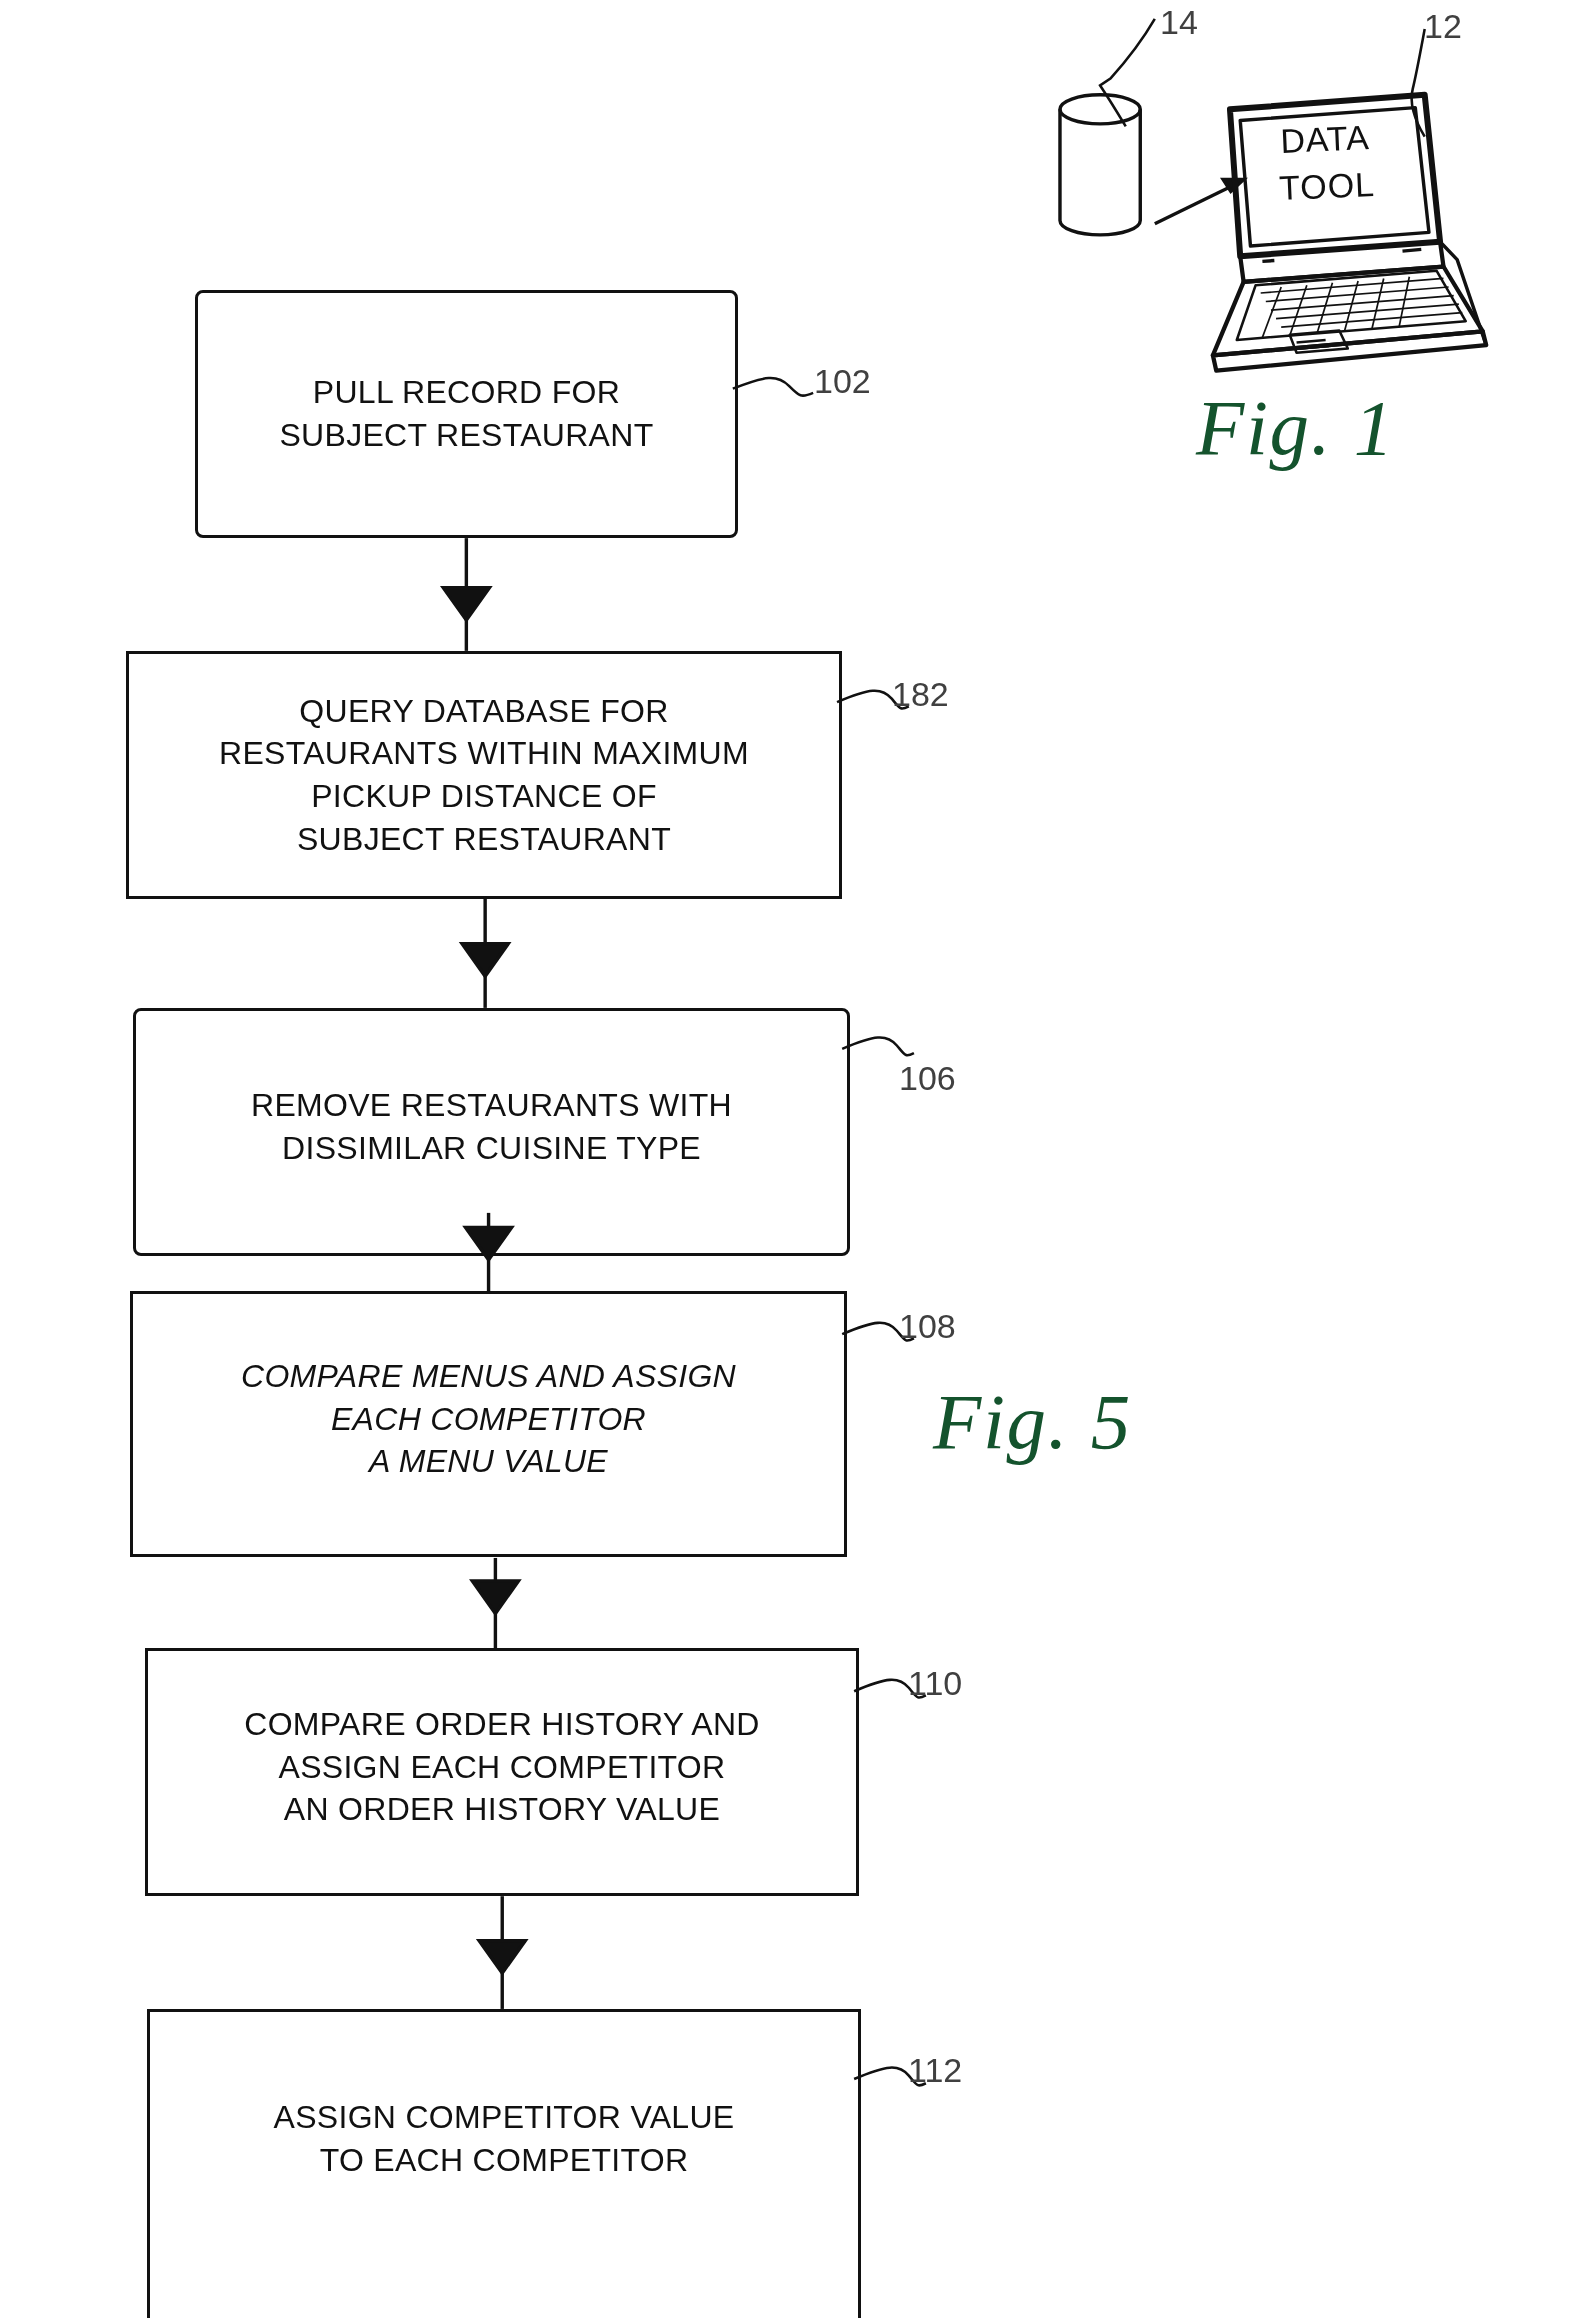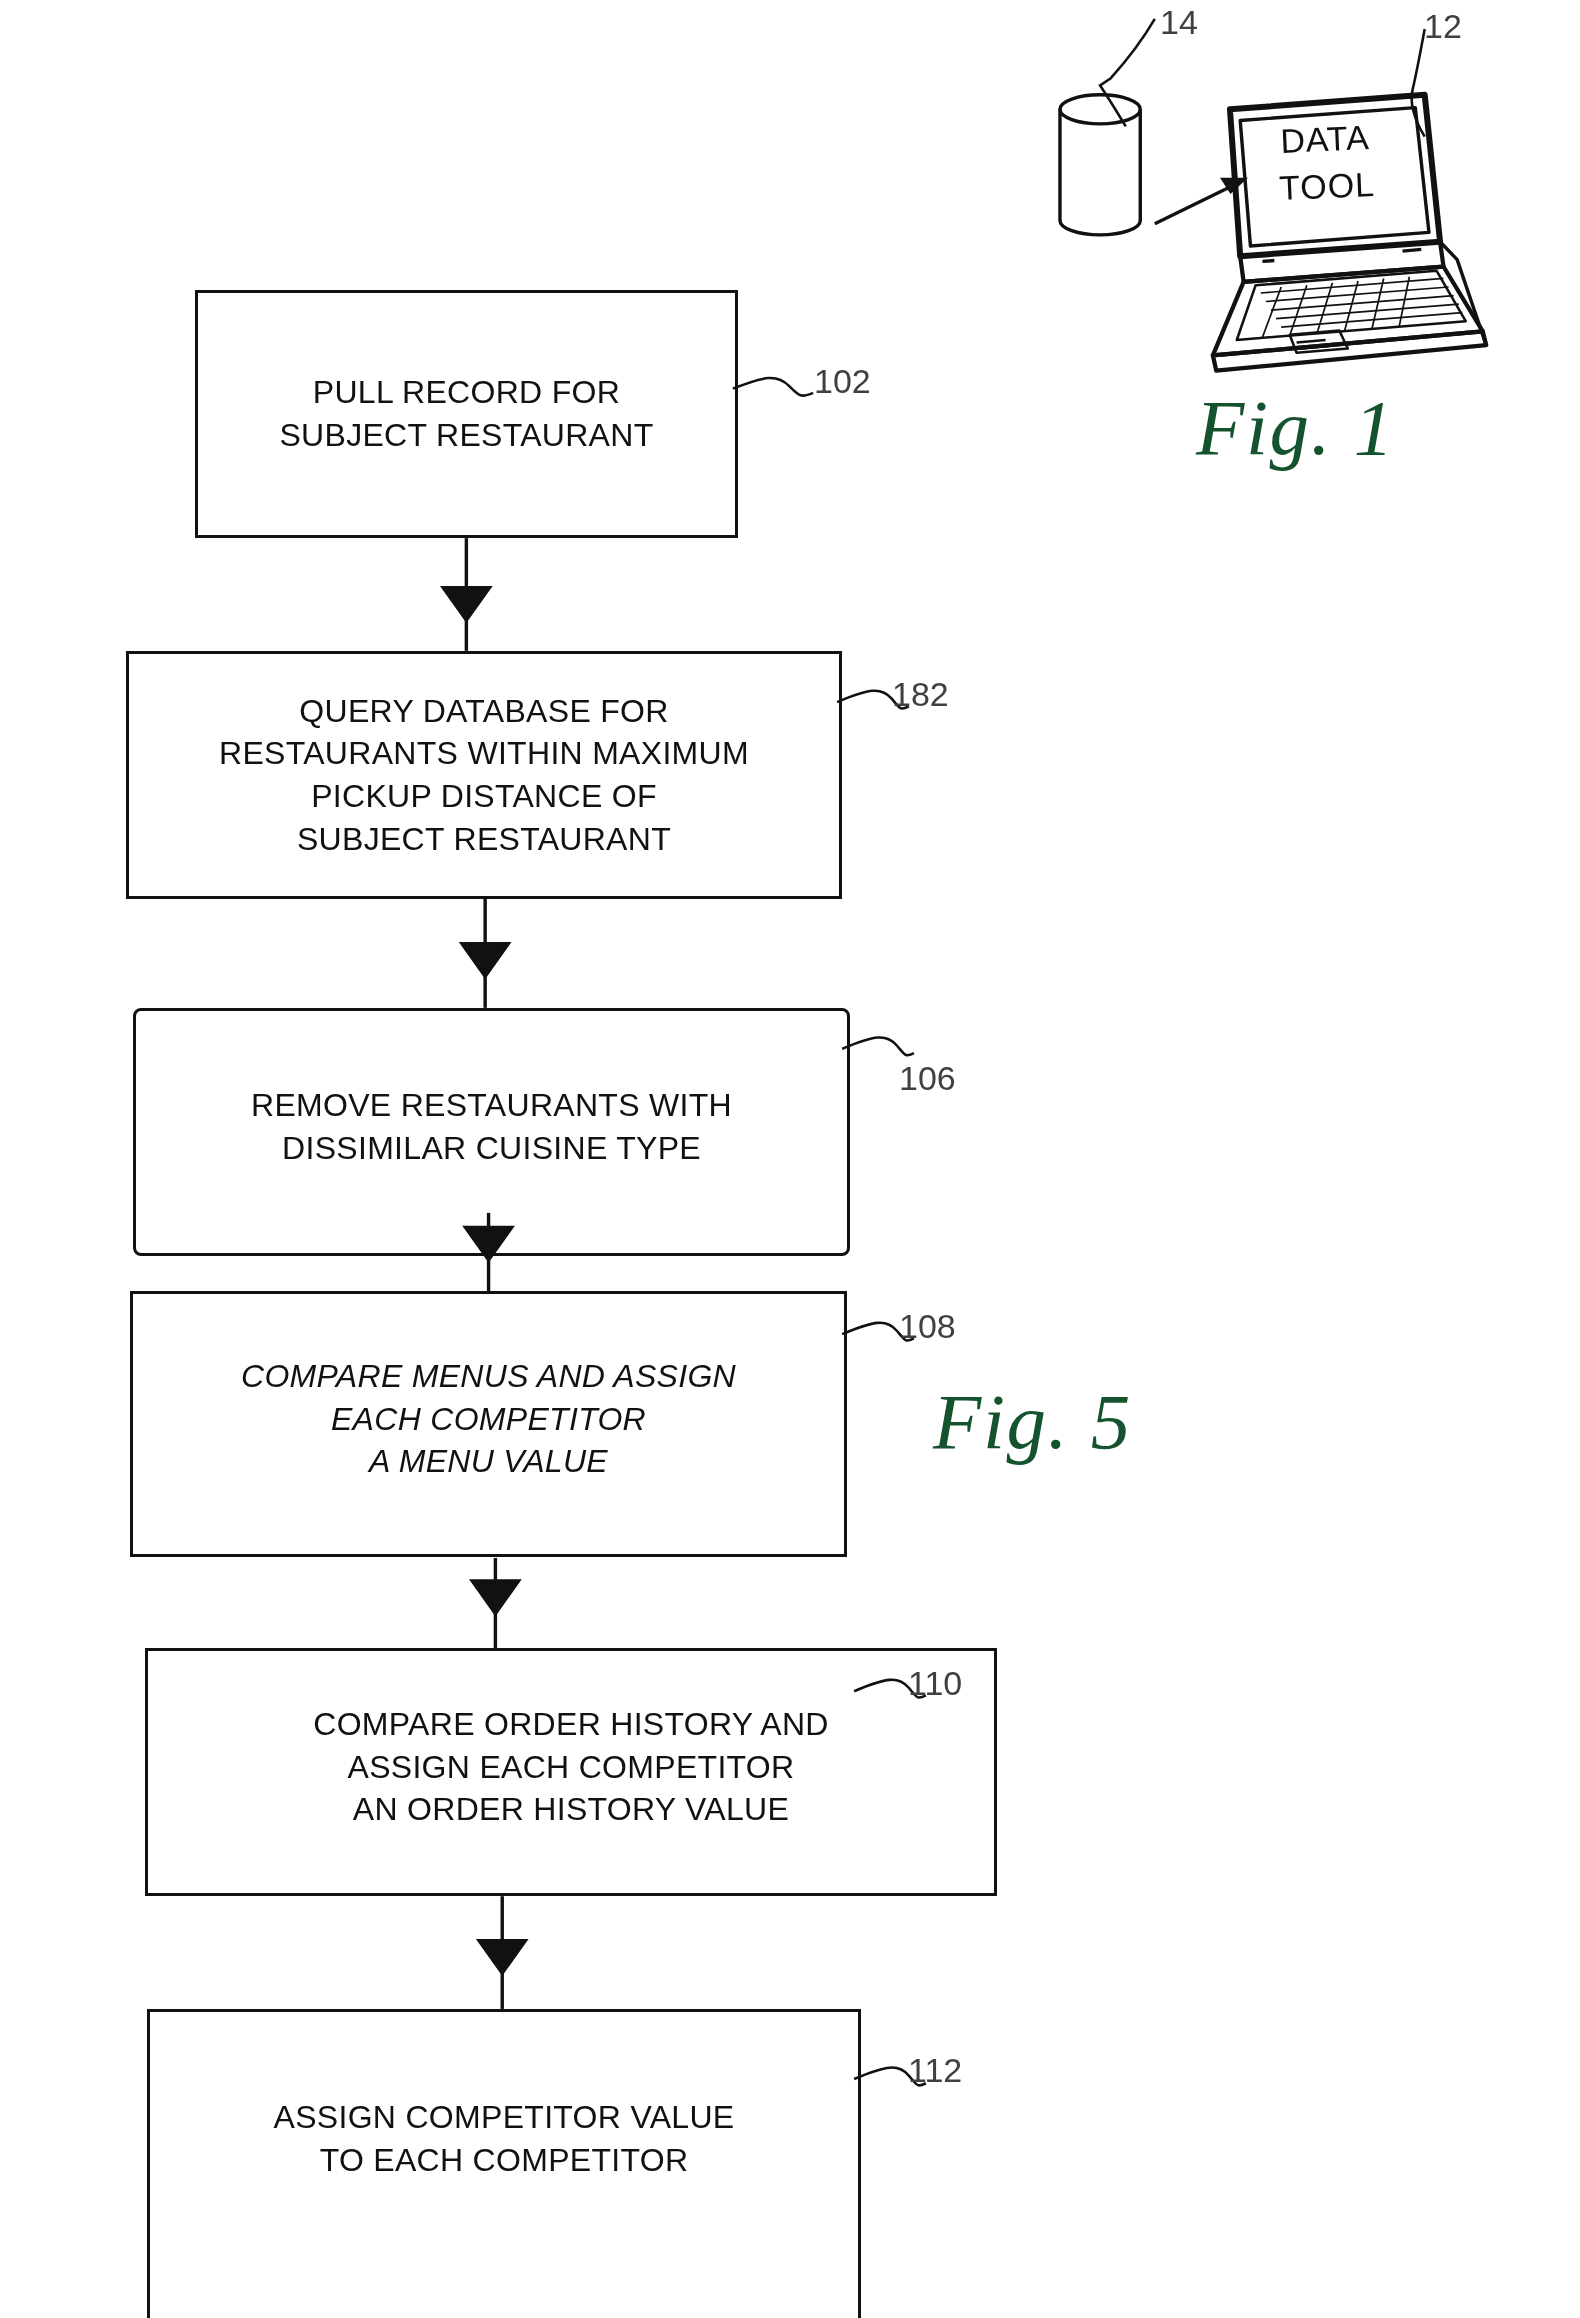--- a/index.html
+++ b/index.html
@@ -40,25 +40,25 @@
     font-family: "Liberation Sans", sans-serif;
     font-size: 32px;
     line-height: 1.33;
     letter-spacing: 0.3px;
     color: #111111;
     white-space: pre-line;
     padding: 0 15.4px;
   }
 
   
-  #box-102 { left: 195px;  top: 290px;  width: 543px;  height: 248px; }
+  #box-102 { left: 195px;  top: 290px;  width: 543px;  height: 248px; border-radius: 8px; }
   #box-104 { left: 126px;  top: 651px;  width: 716px;  height: 248px; }
   #box-106 { left: 133px;  top: 1008px; width: 717px;  height: 248px; border-radius: 8px; }
   #box-108 { left: 130px;  top: 1291px; width: 717px;  height: 266px; font-style: italic; }
-  #box-110 { left: 145px;  top: 1648px; width: 852px;  height: 248px; }
+  #box-110 { left: 145px;  top: 1648px; width: 714px;  height: 248px; }
   #box-112 { left: 147px;  top: 2009px; width: 714px;  height: 342px; }
 
   
   #box-102 .fc-text { transform: translateY(0px); }
   #box-104 .fc-text { transform: translateY(0px); }
   #box-106 .fc-text { transform: translateY(-5.1px); }
   #box-108 .fc-text { transform: translateY(-5.1px); }
   #box-110 .fc-text { transform: translateY(-5.1px); }
   #box-112 .fc-text { transform: translateY(-41px); }
 

